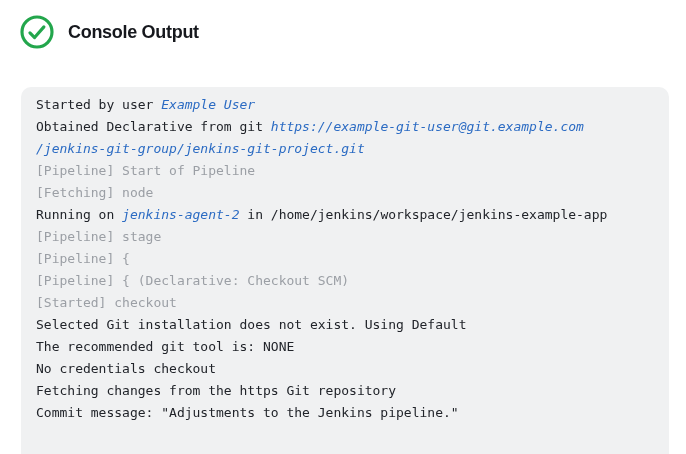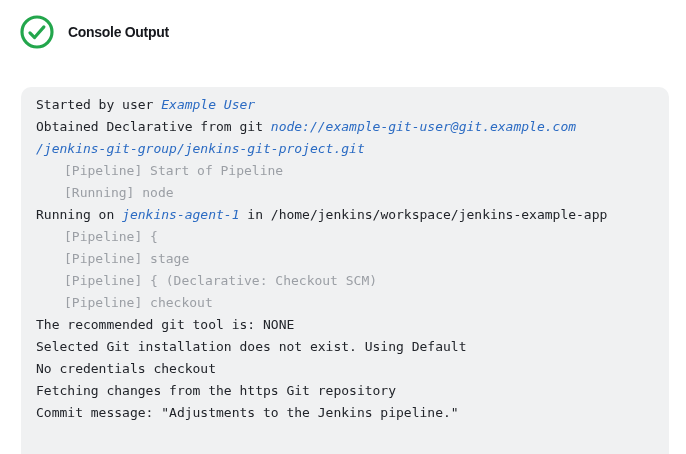--- a/index.html
+++ b/index.html
@@ -22,21 +22,21 @@
     height: 40px;
   }
   .check-icon {
     width: 36px;
     height: 36px;
     display: inline-block;
     flex: 0 0 auto;
   }
   .page-title {
     margin: 0;
-    font-size: 14px;
+    font-size: 18px;
     font-weight: 700;
     letter-spacing: -0.3px;
     color: var(--title-color, #16181d);
   }
   .console-box {
     box-sizing: border-box;
     position: absolute;
     left: 21px;
     top: 87px;
     width: 648px;
@@ -47,21 +47,21 @@
     font-family: "DejaVu Sans Mono", "Liberation Mono", monospace;
     font-size: 13px;
     line-height: 22px;
     color: var(--plain-color, #21242a);
   }
   .log-line {
     white-space: pre-wrap;
     word-break: break-all;
   }
   .seg-plain  { color: var(--plain-color, #21242a); }
-  .seg-muted  { color: var(--muted-color, #9b9fa5); margin-left: 28px; }
+  .seg-muted  { color: var(--muted-color, #9b9fa5); }
   .seg-link, a.seg-link {
     color: var(--link-color, #2b6bc3);
     text-decoration: none;
     cursor: pointer;
     font-style: italic;
   }
 </style>
 </head>
 <body>
 
@@ -70,27 +70,27 @@
     <svg viewBox="0 0 24 24" width="36" height="36" aria-hidden="true">
       <circle cx="12" cy="12" r="10" fill="none" stroke="#23a64c" stroke-width="2.1"></circle>
       <path d="M7.3 12.6 L10.4 15.7 L16.6 8.6" fill="none" stroke="#23a64c" stroke-width="2.1" stroke-linecap="round" stroke-linejoin="round"></path>
     </svg>
   </span>
   <h1 class="page-title">Console Output</h1>
 </div>
 
 <div class="console-box" id="console-log">
     <div class="log-line"><span class="seg-plain">Started by user </span><a href="#" class="seg-link">Example User</a></div>
-    <div class="log-line"><span class="seg-plain">Obtained Declarative from git </span><a href="#" class="seg-link">node://example-git-user@git.example.com</a></div>
+    <div class="log-line"><span class="seg-plain">Obtained Declarative from git </span><a href="#" class="seg-link">https://example-git-user@git.example.com</a></div>
     <div class="log-line"><a href="#" class="seg-link">/jenkins-git-group/jenkins-git-project.git</a></div>
     <div class="log-line"><span class="seg-muted">[Pipeline] Start of Pipeline</span></div>
-    <div class="log-line"><span class="seg-muted">[Running] node</span></div>
-    <div class="log-line"><span class="seg-plain">Running on </span><a href="#" class="seg-link">jenkins-agent-1</a><span class="seg-plain"> in /home/jenkins/workspace/jenkins-example-app</span></div>
+    <div class="log-line"><span class="seg-muted">[Fetching] node</span></div>
+    <div class="log-line"><span class="seg-plain">Running on </span><a href="#" class="seg-link">jenkins-agent-2</a><span class="seg-plain"> in /home/jenkins/workspace/jenkins-example-app</span></div>
+    <div class="log-line"><span class="seg-muted">[Pipeline] stage</span></div>
     <div class="log-line"><span class="seg-muted">[Pipeline] {</span></div>
-    <div class="log-line"><span class="seg-muted">[Pipeline] stage</span></div>
     <div class="log-line"><span class="seg-muted">[Pipeline] { (Declarative: Checkout SCM)</span></div>
-    <div class="log-line"><span class="seg-muted">[Pipeline] checkout</span></div>
+    <div class="log-line"><span class="seg-muted">[Started] checkout</span></div>
+    <div class="log-line"><span class="seg-plain">Selected Git installation does not exist. Using Default</span></div>
     <div class="log-line"><span class="seg-plain">The recommended git tool is: NONE</span></div>
-    <div class="log-line"><span class="seg-plain">Selected Git installation does not exist. Using Default</span></div>
     <div class="log-line"><span class="seg-plain">No credentials checkout</span></div>
     <div class="log-line"><span class="seg-plain">Fetching changes from the https Git repository</span></div>
     <div class="log-line"><span class="seg-plain">Commit message: "Adjustments to the Jenkins pipeline."</span></div>
   </div>
 
 </body></html>

